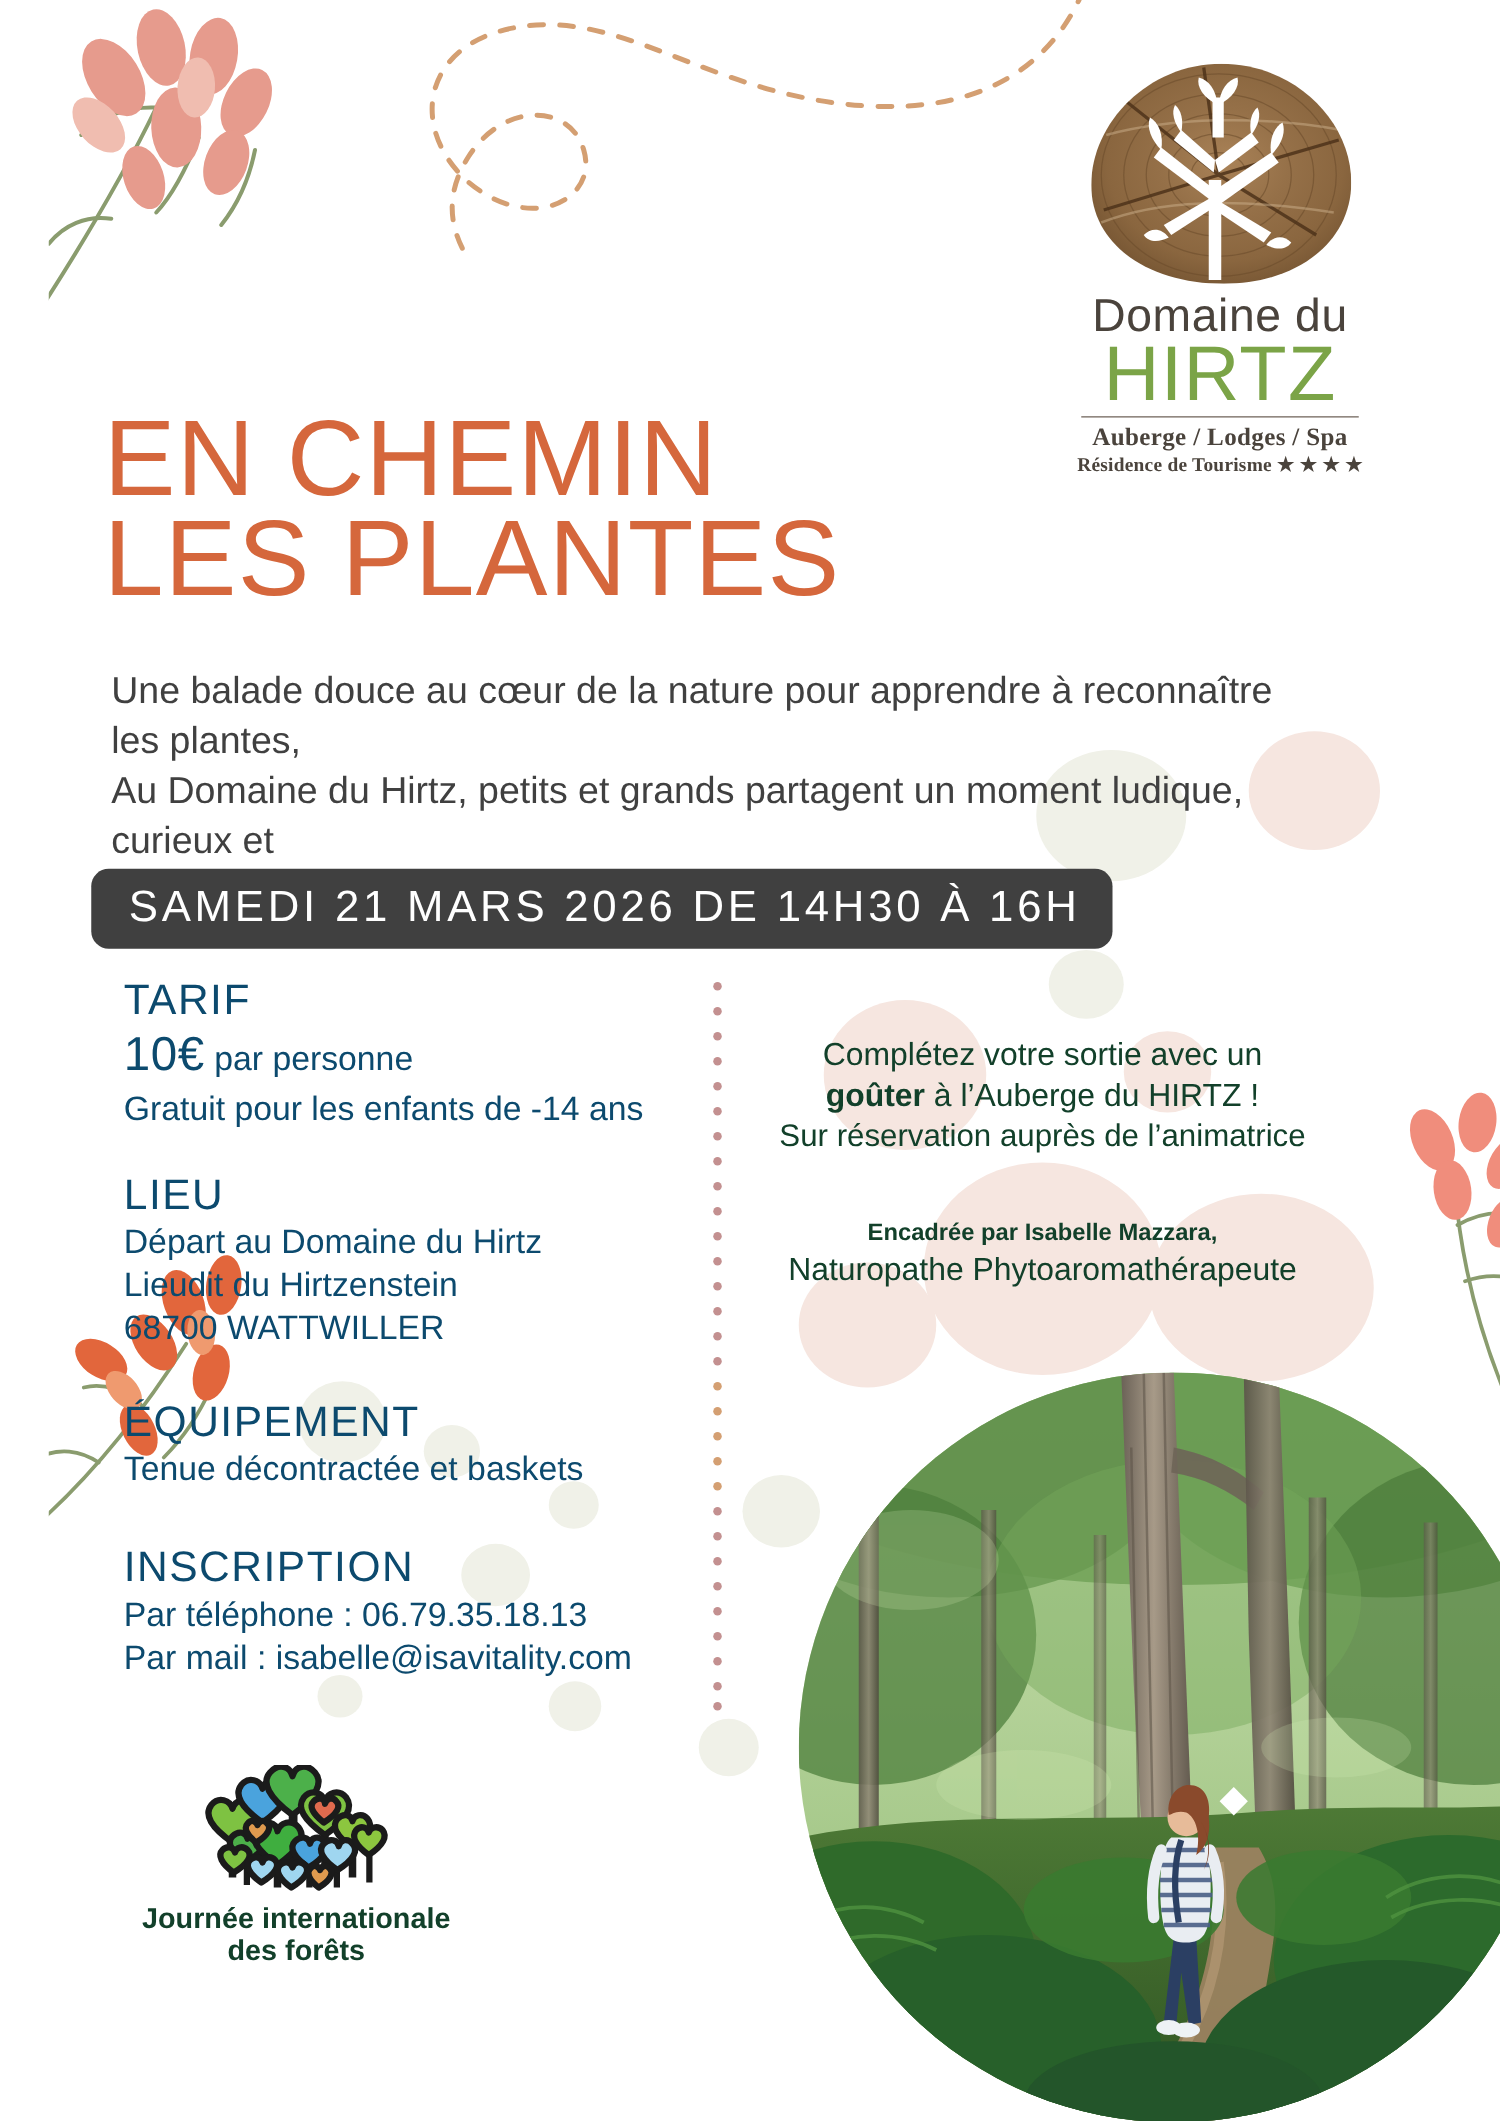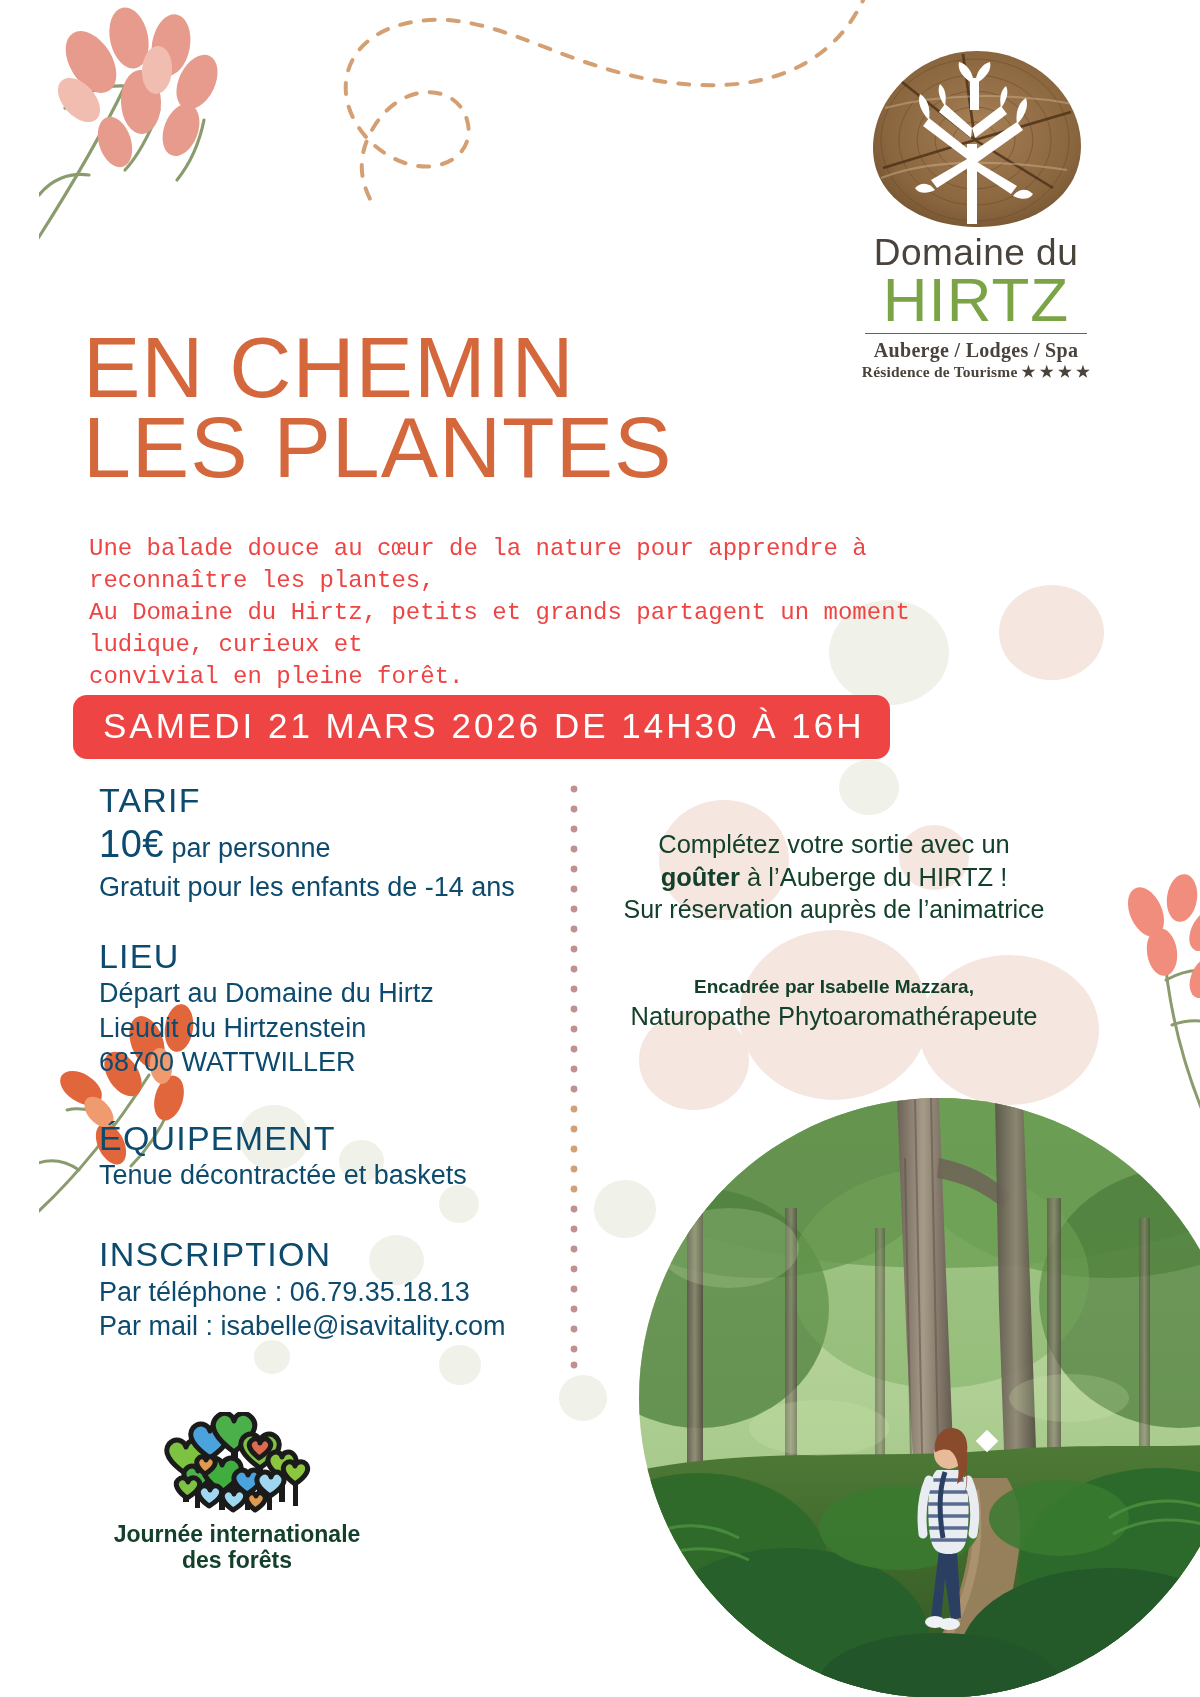--- a/index.html
+++ b/index.html
@@ -43,28 +43,28 @@
   .title {
     position: absolute; left: 44px; top: 328px;
     font-size: 86px; line-height: .93; letter-spacing: 1px;
     color: #d5673c; font-weight: 400;
   }
   .title span { display: block; }
 
   
   .intro {
     position: absolute; left: 50px; top: 533px; width: 950px;
-    font-size: 24px; line-height: 1.33; color: #ef4444; font-family: Liberation Mono, monospace;
+    font-size: 30px; line-height: 1.33; color: #404040;
   }
   .intro p { margin: 0; }
 
   
   .date-band {
     position: absolute; left: 34px; top: 695px;
-    background: #ef4444; color: #fff;
+    background: #404040; color: #fff;
     border-radius: 14px;
     padding: 11px 26px 13px 30px;
     font-size: 35px; letter-spacing: 3.0px; font-weight: 400;
     white-space: nowrap;
   }
 
   
   .col-left {
     position: absolute; left: 60px; top: 780px; width: 460px;
     color: #0c4a6e;

